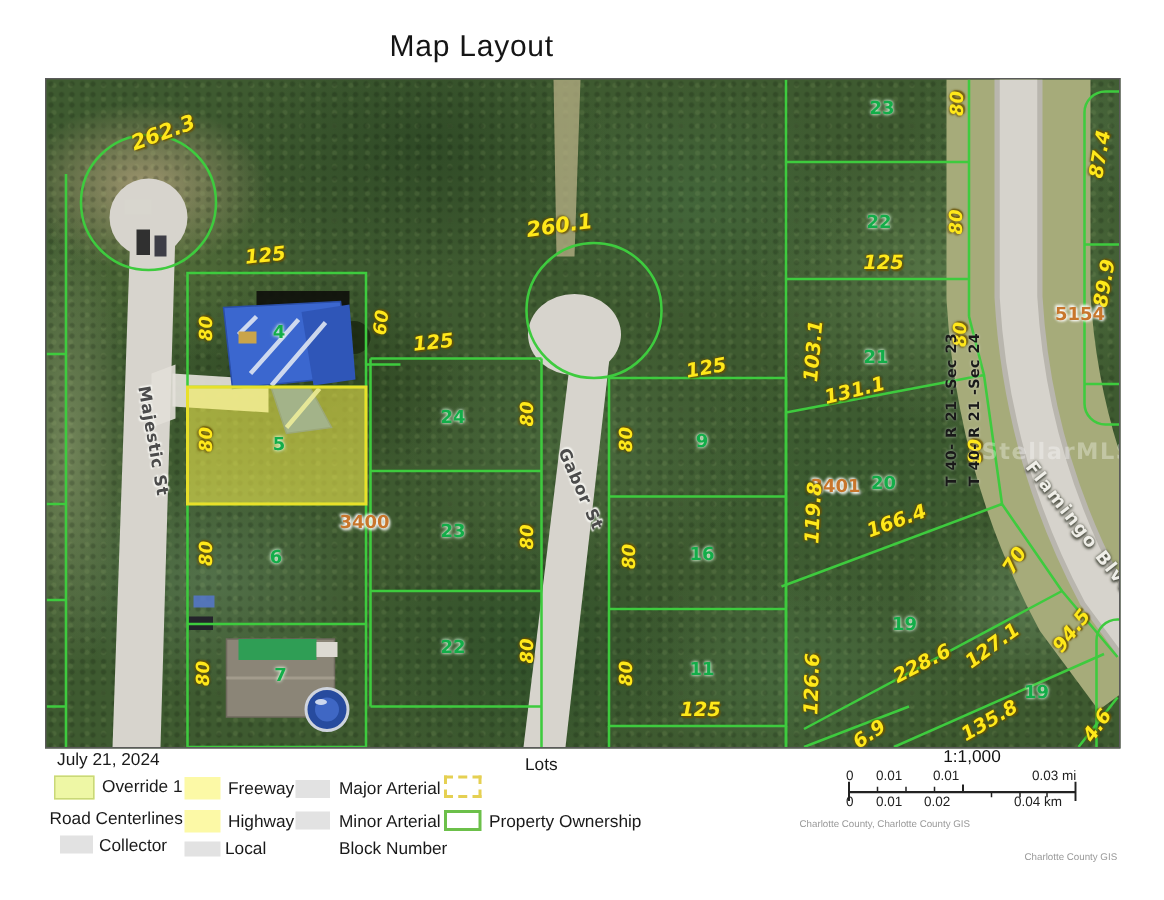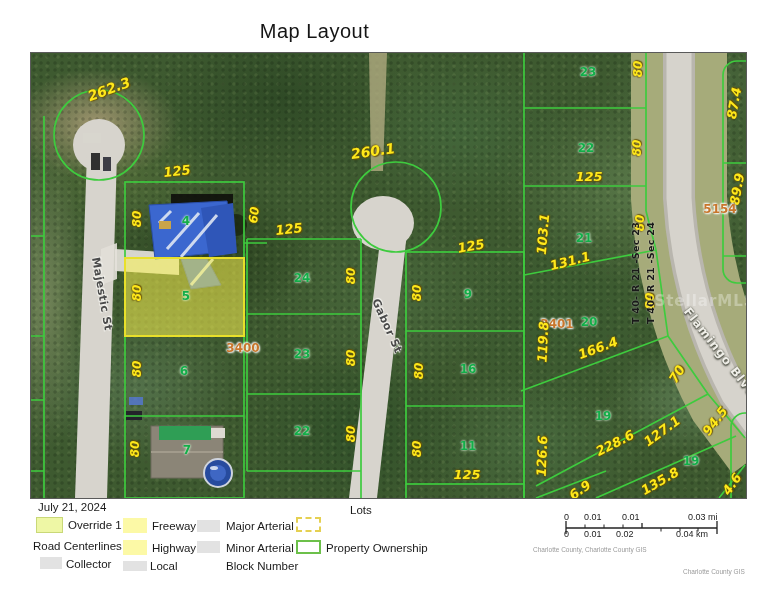--- a/index.html
+++ b/index.html
@@ -217,20 +217,21 @@
         <div class="legend-label" style="left: 326px; top: 542px;">Property Ownership</div>
         <div class="legend-swatch sw-gray" style="left: 40px; top: 557px; width: 22px; height: 12px;"></div>
         <div class="legend-label" style="left: 66px; top: 558px;">Collector</div>
         <div class="legend-swatch sw-gray" style="left: 123px; top: 561px; width: 24px; height: 10px;"></div>
         <div class="legend-label" style="left: 150px; top: 560px;">Local</div>
         <div class="legend-label" style="left: 226px; top: 560px;">Block Number</div>
       </div>
   </div>
 
   <div class="scalebox">
+    <div class="scale-ratio">1:1,000</div>
     <div class="scale-row" id="scale-mi" style="top:13px;">
         <span style="left: 6px;">0</span>
         <span style="left: 26px;">0.01</span>
         <span style="left: 64px;">0.01</span>
         <span style="left: 130px;">0.03 mi</span>
       </div>
     <svg class="scale-bar" width="170" height="14" viewBox="0 0 170 14">
       <path d="M6,7 L157,7" stroke="#222" stroke-width="1.5"></path>
       <path d="M6,0 L6,13 M157,0 L157,13 M82,2 L82,7" stroke="#222" stroke-width="1.3"></path>
       <path d="M25,3.5 L25,7 M44,3.5 L44,7 M63,3.5 L63,7 M101,7 L101,10.5 M120,7 L120,10.5 M138,7 L138,10.5" stroke="#222" stroke-width="1"></path>

